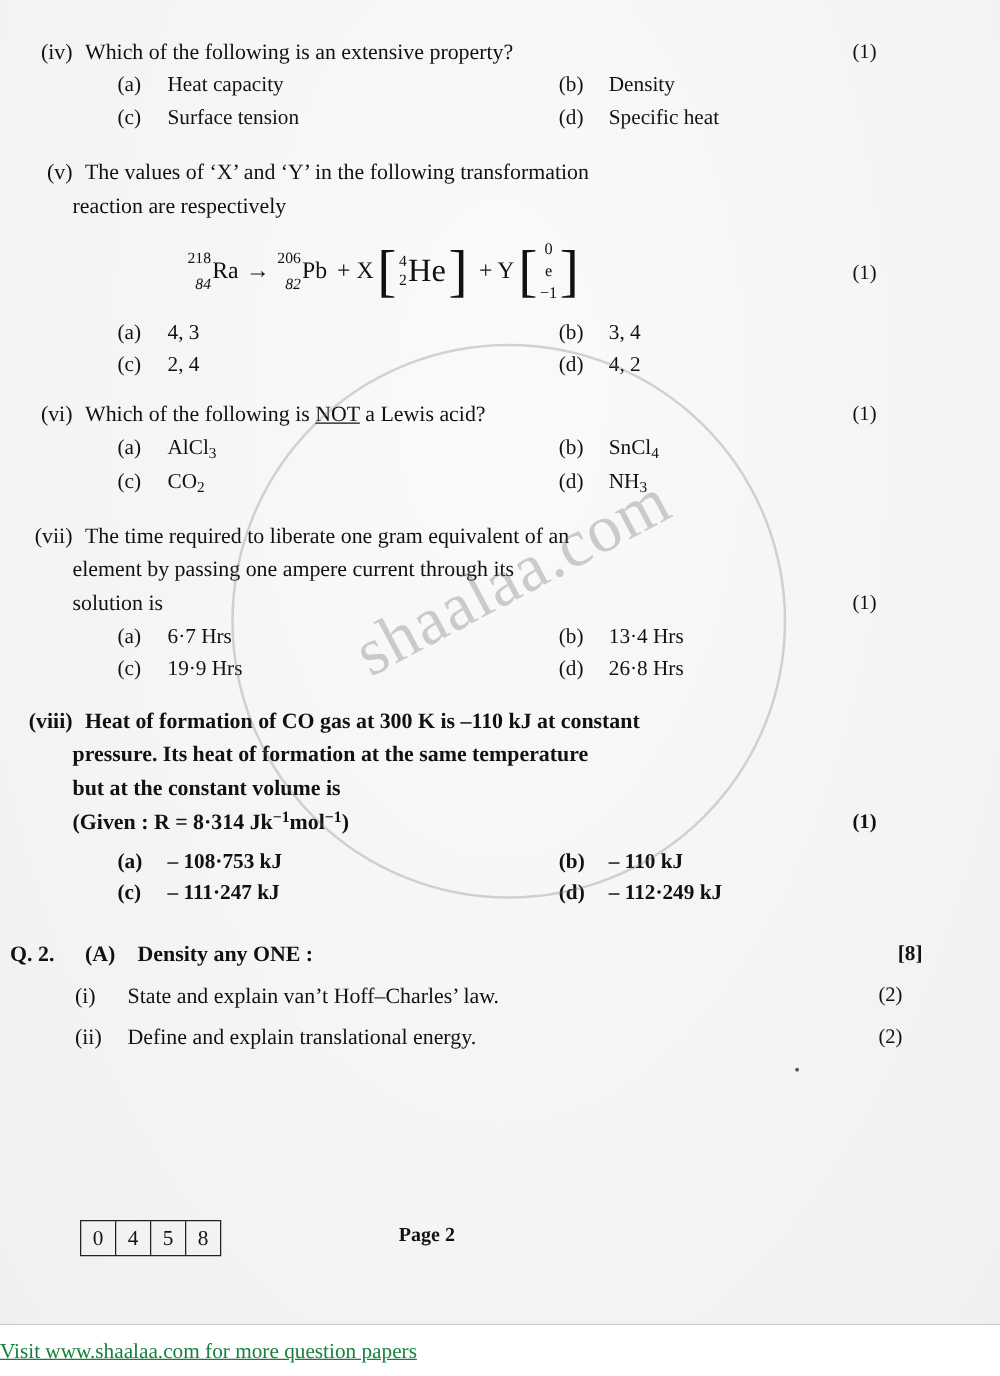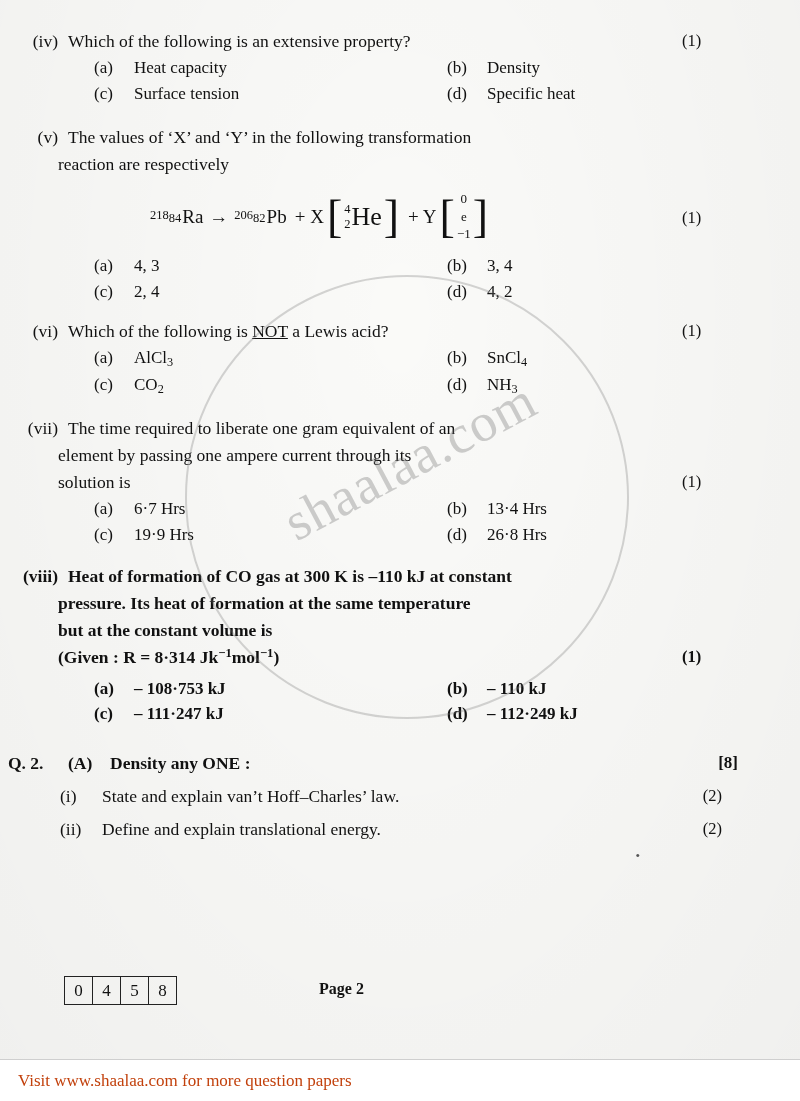--- a/index.html
+++ b/index.html
@@ -122,27 +122,28 @@
     display: inline-flex;
     align-items: center;
     white-space: nowrap;
   }
   .iso {
     display: inline-flex;
     align-items: center;
   }
   .iso .nums {
     display: inline-flex;
+    flex-direction: column;
     align-items: flex-end;
     font-size: 12.5px;
     line-height: 1.15;
     margin-right: 1px;
   }
   .iso .nums .mass { margin-bottom: 3px; }
-  .iso .nums .atn { margin-top: 3px; }
+  .iso .nums .atn { margin-top: 3px; font-style: italic; }
   .brk {
     display: inline-flex;
     align-items: center;
     margin: 0 3px;
   }
   .bracket {
     font-size: 46px;
     line-height: 0.85;
     font-family: "Liberation Serif", serif;
   }
@@ -244,24 +245,24 @@
     bottom: 0;
     width: 800px;
     height: 41px;
     background: #ffffff;
     border-top: 1px solid #cfcfcf;
     display: flex;
     align-items: center;
     z-index: 5;
   }
   .bottom-banner span {
-    padding-left: 18px;
     font-size: 17px;
     font-family: "Liberation Serif", serif;
-    color: #c2410c;
+    color: #15803d;
+    text-decoration: underline;
   }
   .dot-mark {
     position: absolute;
     right: 160px;
     top: 848px;
     font-size: 13px;
     color: #555;
     z-index: 4;
   }
 </style>

